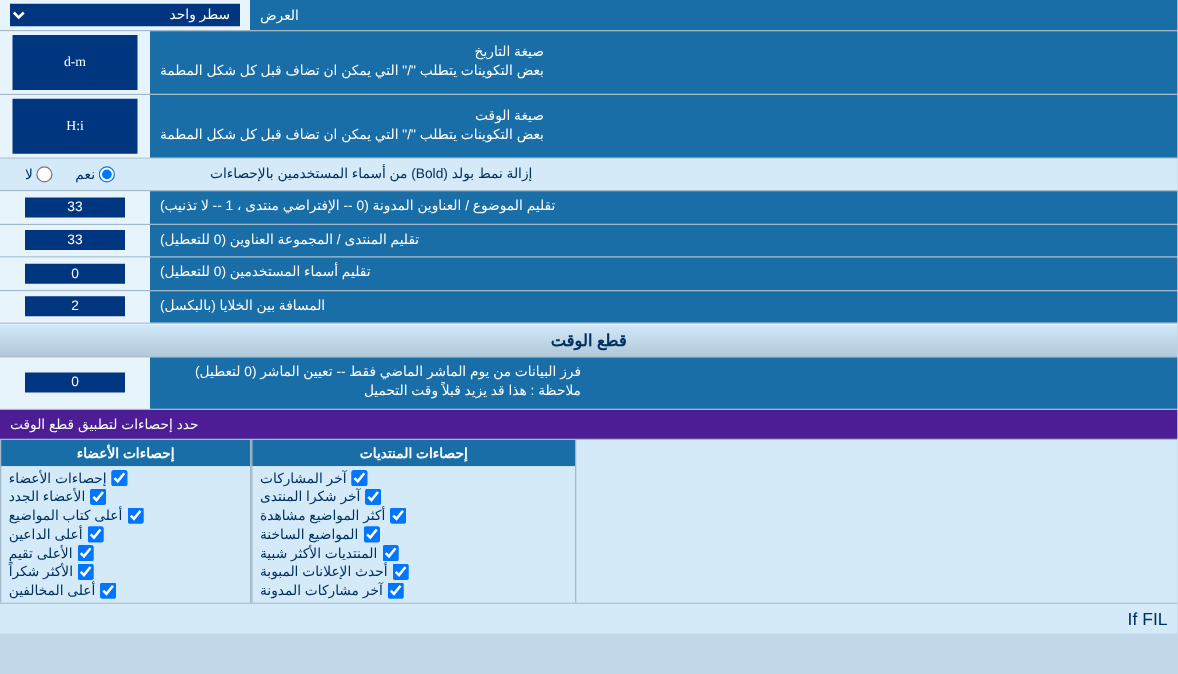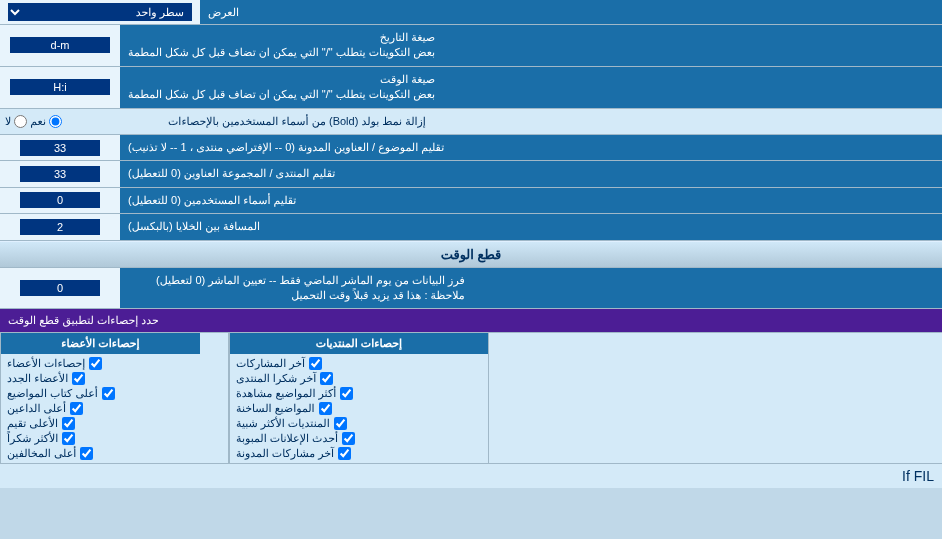--- a/index.html
+++ b/index.html
@@ -50,25 +50,26 @@
       text-align: center;
       padding: 5px 10px;
       border-bottom: 1px solid #a0b8c8;
       border-top: 1px solid #e0f0ff;
       width: 100%;
     }
     .input-text {
       background: #003580;
       color: #fff;
       border: none;
-      padding: 2px 6px;
+      padding: 16px 6px;
       font-size: 11px;
       text-align: center;
       width: 100%;
       direction: ltr;
+      font-family: Liberation Serif, serif;
     }
     .input-select {
       background: #003580;
       color: #fff;
       border: none;
       padding: 2px 4px;
       font-size: 11px;
       width: 100%;
     }
     .input-number {
@@ -106,20 +107,21 @@
       justify-content: center;
     }
     
     .radio-row {
       display: flex;
       align-items: center;
     }
     .radio-item {
       display: flex;
       align-items: center;
+      margin-left: 15px;
       color: #003060;
       font-size: 11px;
     }
     .radio-item input {
       margin-left: 3px;
       margin-right: 3px;
     }
     
     .limit-row {
       display: flex;
@@ -255,21 +257,21 @@
   </div>
 
   <div class="limit-row">
     <div class="limit-label">حدد إحصاءات لتطبيق قطع الوقت</div>
   </div>
 
   <div style="display:flex; width:100%; background:#d4eaf8;">
 
     <div style="flex:1; background:#d4eaf8; border-left: 1px solid #a0b8c8;"></div>
 
-    <div style="flex:0 0 260px; border-left: 1px solid #a0b8c8; margin-left: 28px;">
+    <div style="flex:0 0 260px; border-left: 1px solid #a0b8c8;">
       <div class="cb-col-header" style="background:#1a6ea8; color:#fff; padding:4px 6px; font-size:11px; text-align:center; font-weight:bold;">إحصاءات المنتديات</div>
       <div class="cb-col-items">
         <label class="cb-item">
             <input type="checkbox" checked="" style="">
             <span>آخر المشاركات</span>
           </label>
         <label class="cb-item">
             <input type="checkbox" checked="" style="">
             <span>آخر شكرا المنتدى</span>
           </label>

